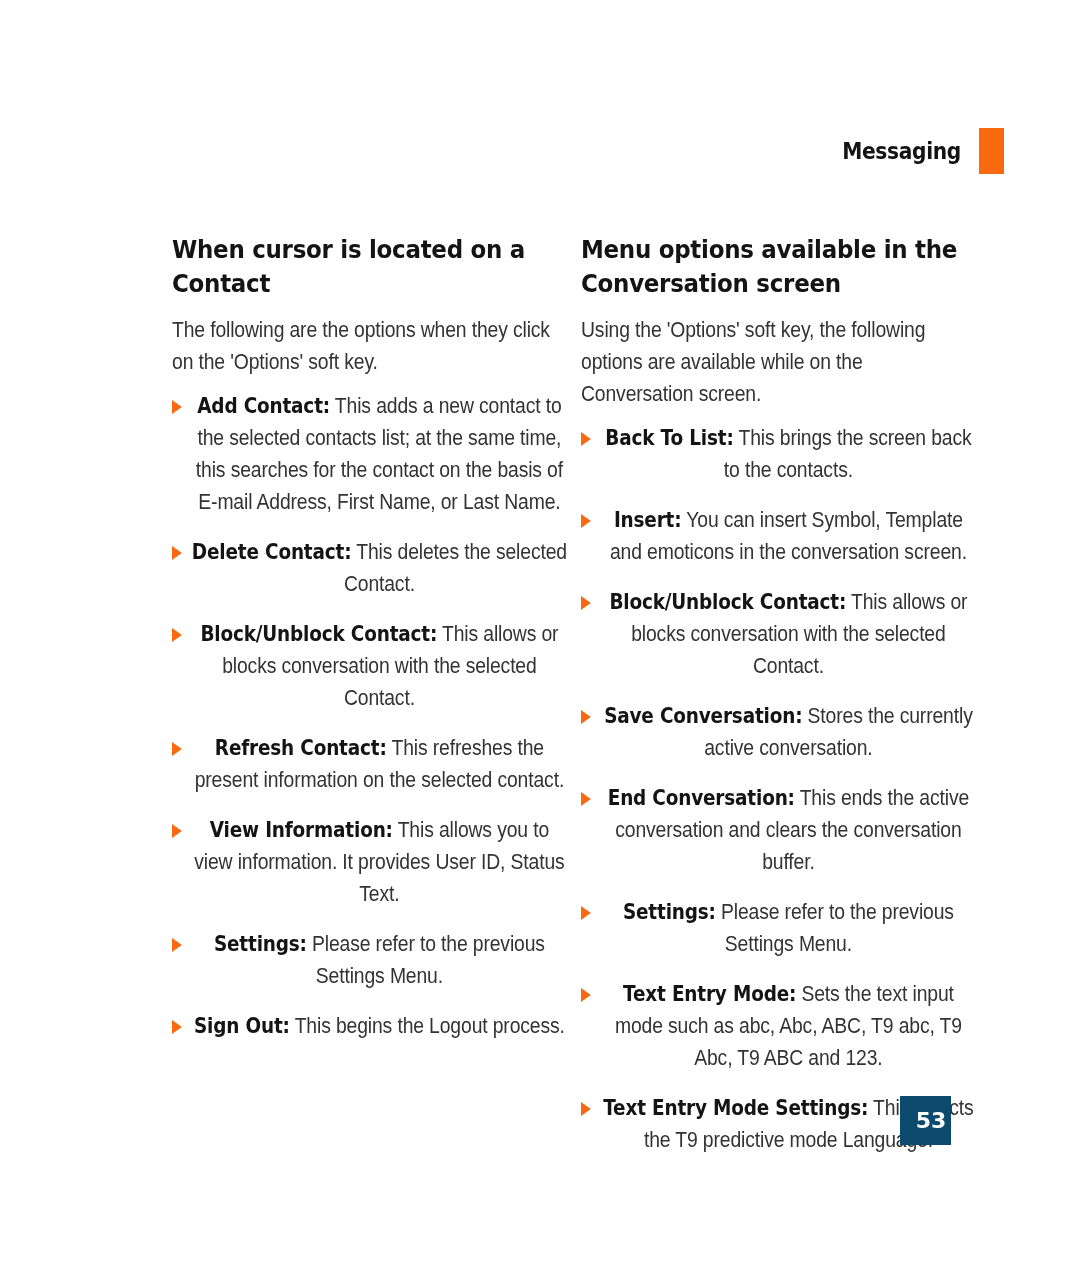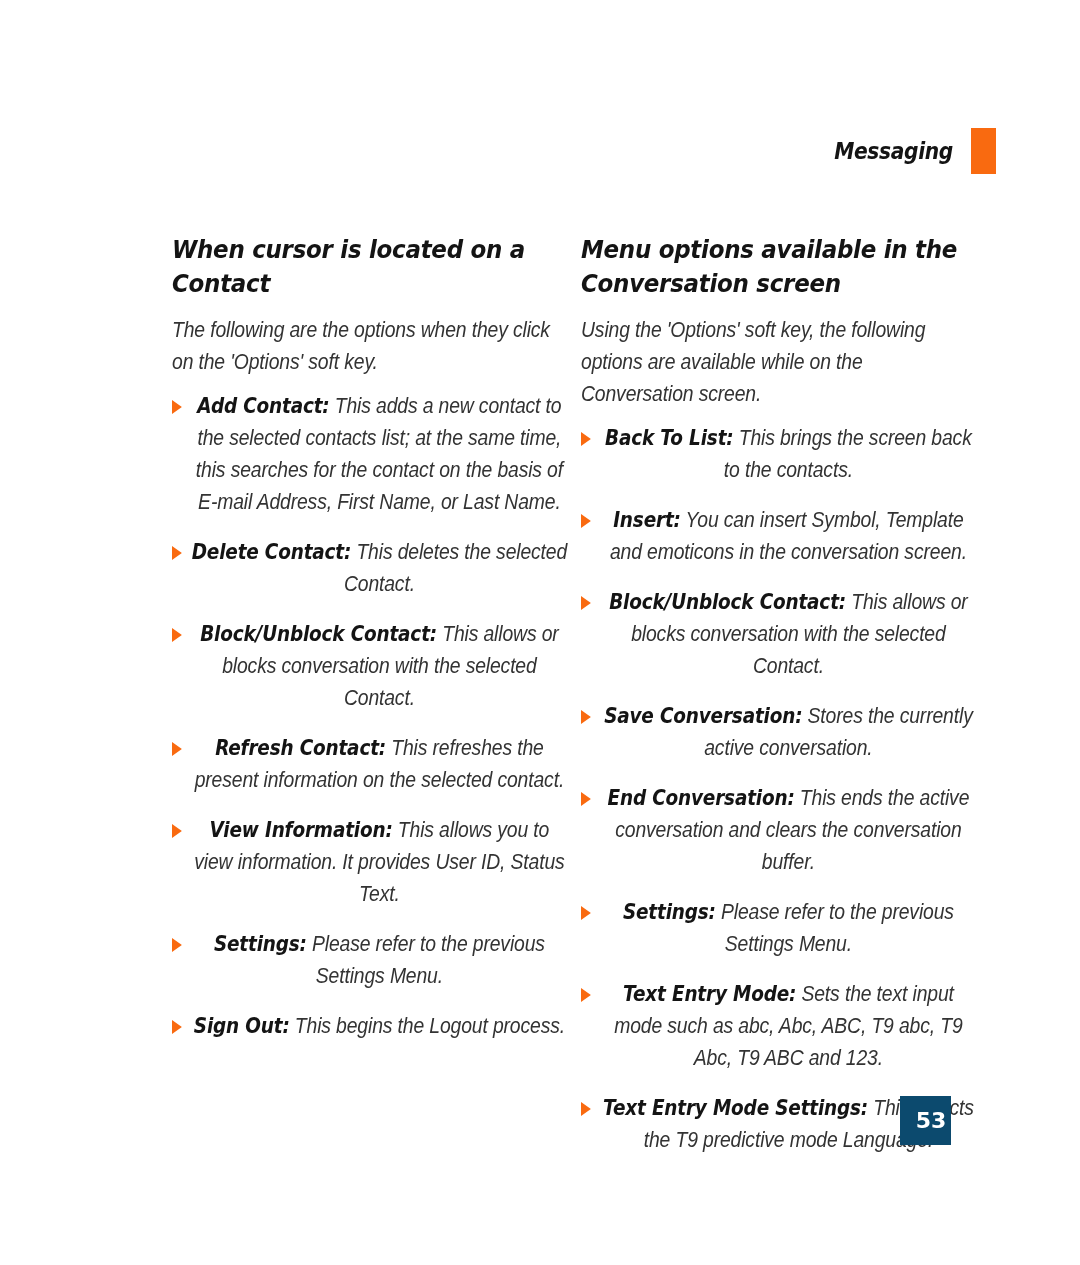--- a/index.html
+++ b/index.html
@@ -12,25 +12,24 @@
     height: 1265px;
     position: relative;
     font-family: "Liberation Sans", sans-serif;
     overflow: hidden;
   }
 
   
   #page-header {
     position: absolute;
     top: 128px;
-    right: 84px;
+    right: 76px;
     display: flex;
     align-items: center;
     gap: 18px;
-    font-style: italic;
   }
   #page-header .section-name {
     font-family: "DejaVu Sans", sans-serif;
     font-weight: bold;
     font-size: 23px;
     letter-spacing: -0.4px;
     color: #141414;
     transform: scaleX(0.88);
     transform-origin: right center;
     white-space: nowrap;
@@ -47,21 +46,20 @@
     position: absolute;
     left: 172px;
     top: 232px;
     width: 790px;
     display: flex;
     gap: 28px;
   }
   .column {
     width: 381px;
     flex: none;
-    font-style: italic;
   }
 
   
   .col-heading {
     font-family: "DejaVu Sans", sans-serif;
     font-weight: bold;
     font-size: 25.5px;
     line-height: 34px;
     color: #141414;
     letter-spacing: -0.3px;

